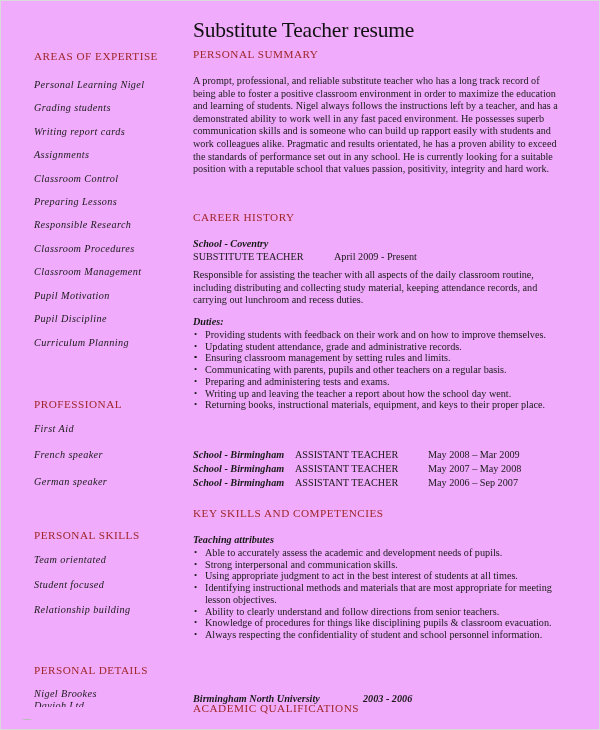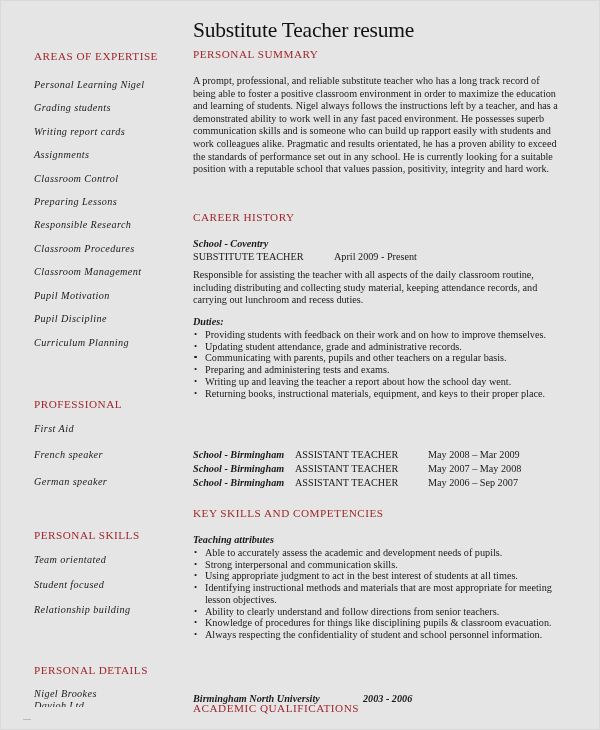--- a/index.html
+++ b/index.html
@@ -1,20 +1,20 @@
 <!DOCTYPE html>
 <html><head>
 <meta charset="utf-8">
 <style>
   html, body { margin: 0; padding: 0; background: #ffffff; }
   body { width: 600px; height: 730px; overflow: hidden; position: relative; }
   .page {
     position: absolute; left: 0; top: 0; width: 598px; height: 728px;
     border: 1px solid #d9d9d9; border-right-width: 2px; border-bottom-width: 2px;
-    background: #e5e5e5; overflow: hidden;
+    background: #f0abfc; overflow: hidden;
     font-family: "Liberation Serif", "DejaVu Serif", serif; color: #1a1a1a;
   }
   .title {
     position: absolute; left: 192px; top: 17px;
     font-size: 21.5px; color: #111; letter-spacing: -0.2px;
   }
   .heading {
     color: #a0272c; font-size: 11.2px; letter-spacing: 0.5px; text-transform: uppercase;
   }
   
@@ -86,21 +86,21 @@
       <span style="left:0">SUBSTITUTE TEACHER</span>
       <span style="left:141px">April 2009 - Present</span>
     </div>
     <div class="para" style="top:268px; width:375px;">Responsible for assisting the teacher with all aspects of the daily classroom routine, including distributing and collecting study material, keeping attendance records, and carrying out lunchroom and recess duties.</div>
 
     <div class="row bold-it" style="top:315px">Duties:</div>
     <ul class="bullets" style="top:328px">
       <li><span class="dot">•</span><span>Providing students with feedback on their work and on how to improve themselves.</span></li>
       <li><span class="dot">•</span><span>Updating student attendance, grade and administrative records.</span></li>
       <li><span class="dot">•</span></li>
-      <li><span class="dot">•</span></li>
+      <li><span class="dot">•</span><span>Ensuring classroom management by setting rules and limits.</span></li>
       <li><span class="dot">•</span><span>Communicating with parents, pupils and other teachers on a regular basis.</span></li>
       <li><span class="dot">•</span><span>Preparing and administering tests and exams.</span></li>
       <li><span class="dot">•</span><span>Writing up and leaving the teacher a report about how the school day went.</span></li>
       <li><span class="dot">•</span><span>Returning books, instructional materials, equipment, and keys to their proper place.</span></li>
     </ul>
 
     <div class="row" style="top:448px; width:400px; height:13px;">
       <span class="bold-it" style="left:0">School - Birmingham</span>
       <span style="left:102px">ASSISTANT TEACHER</span>
       <span style="left:235px">May 2008 – Mar 2009</span>

